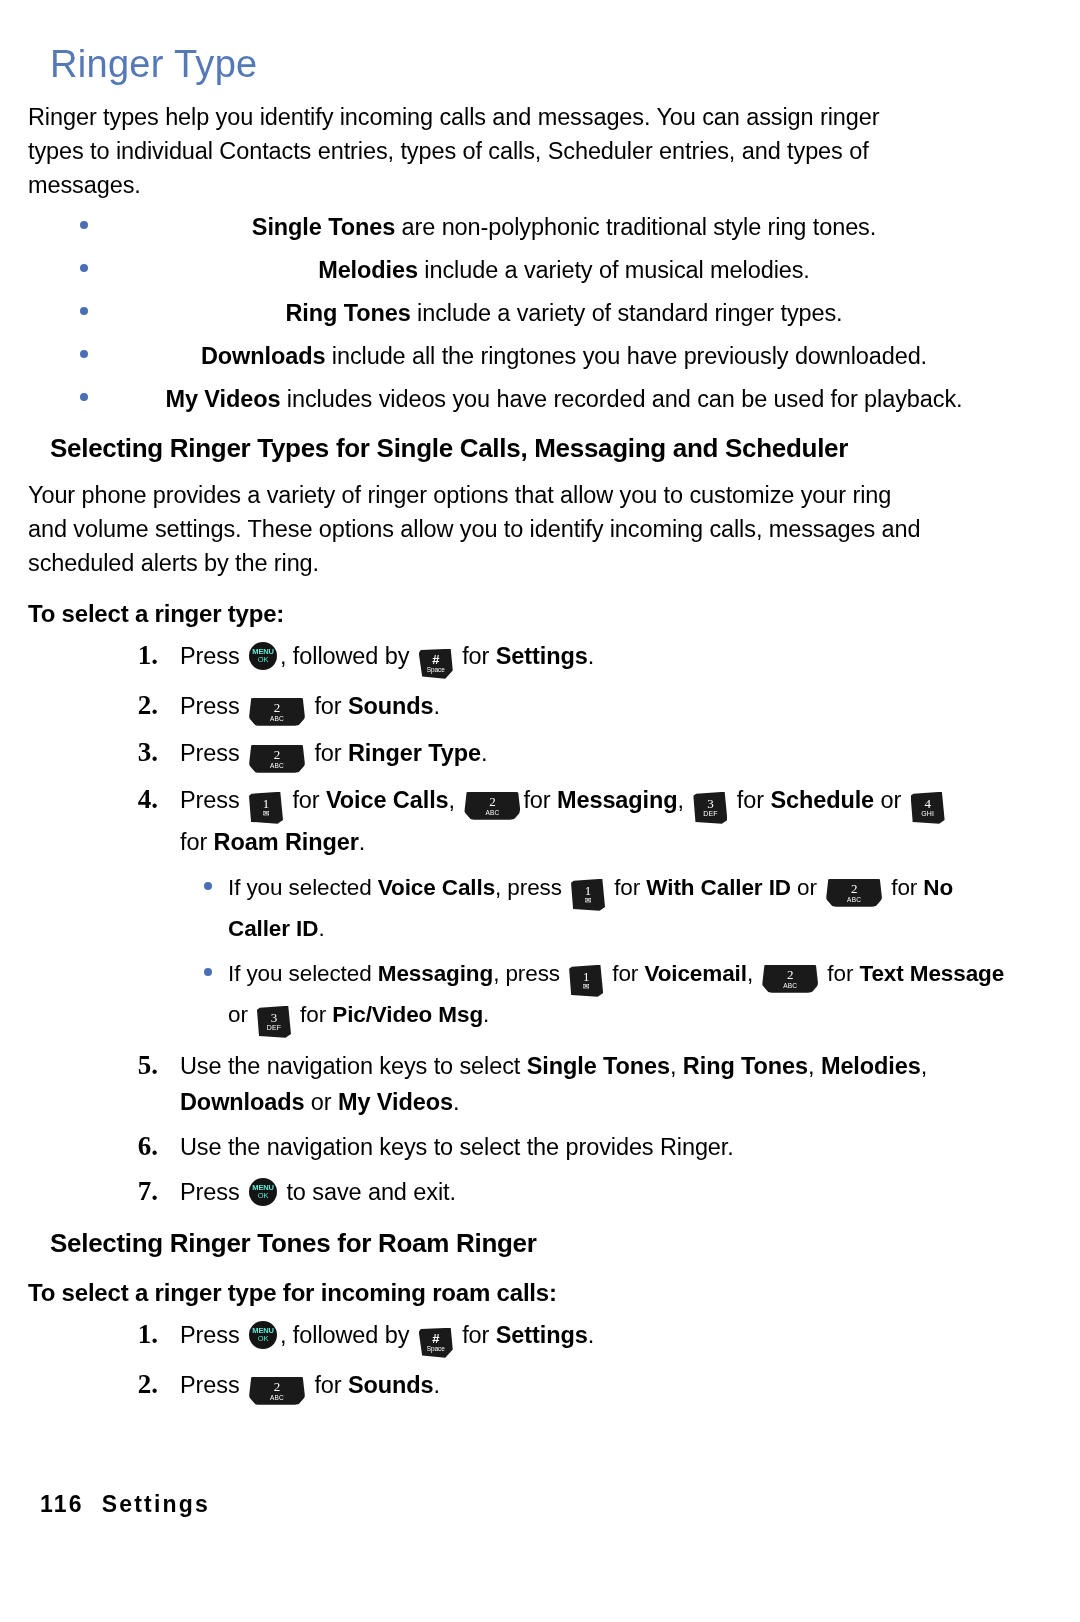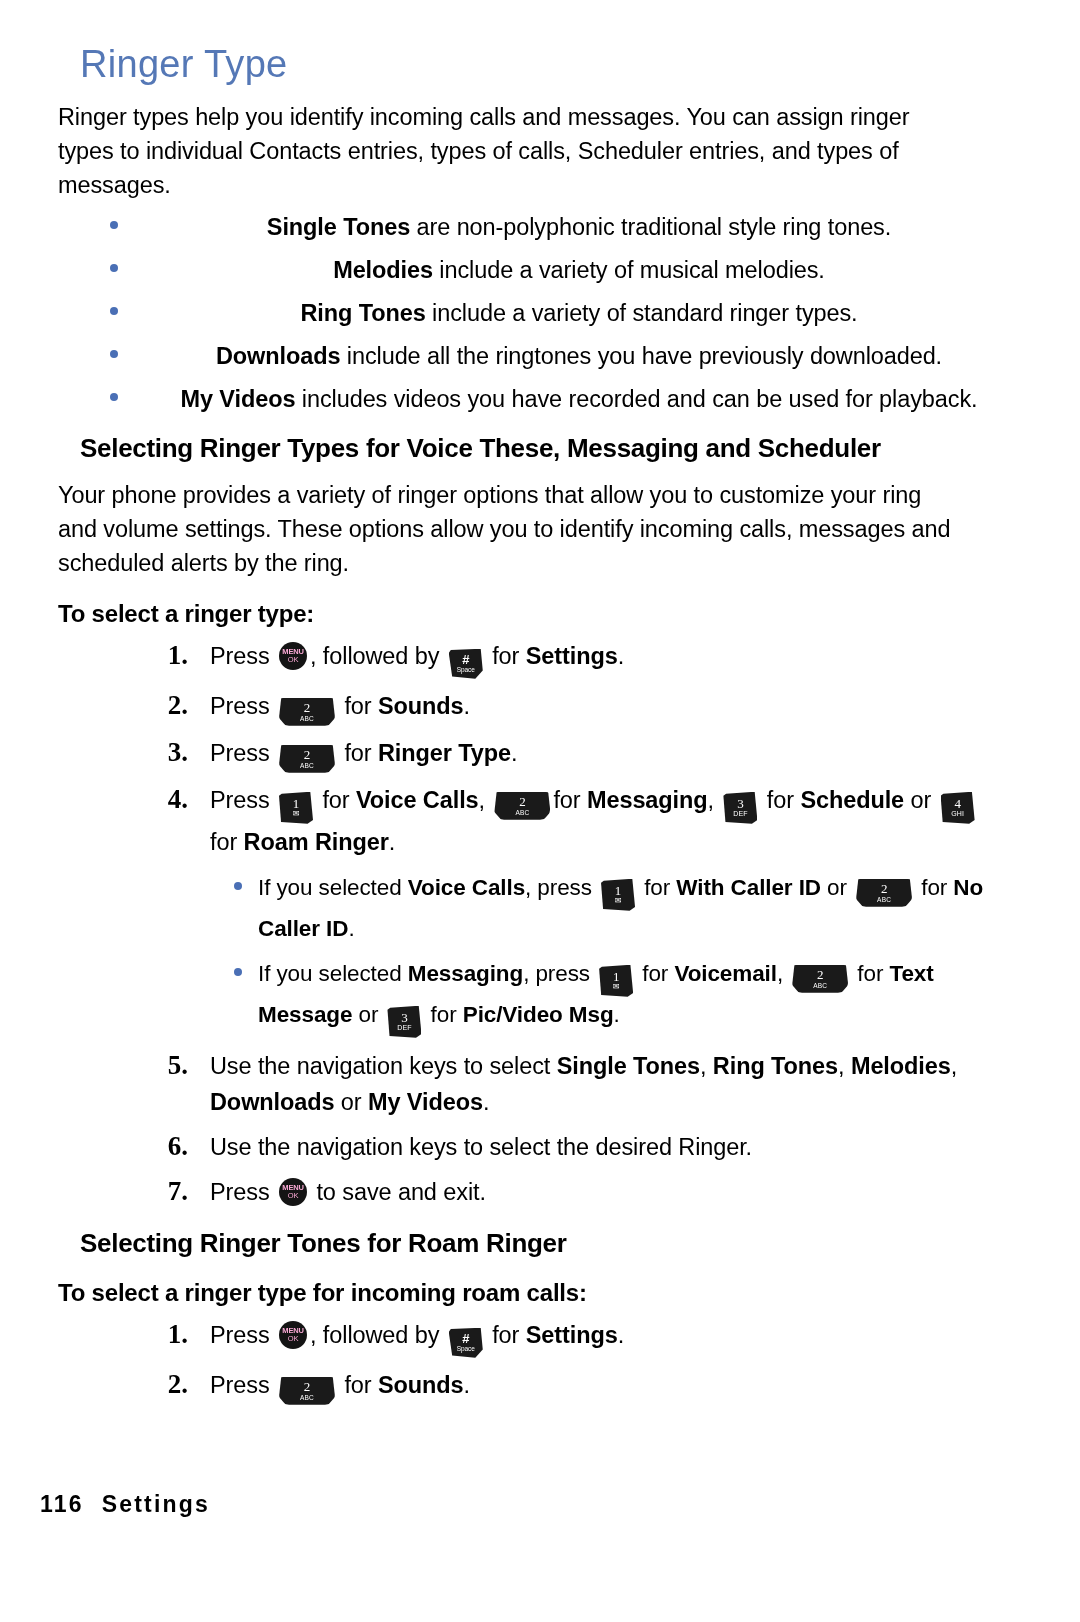--- a/index.html
+++ b/index.html
@@ -13,21 +13,21 @@
     font-family: "Liberation Sans", sans-serif;
     color: #000000;
     position: relative;
     overflow: hidden;
   }
   .page {
     position: relative;
     width: 1080px;
     height: 1622px;
     box-sizing: border-box;
-    padding: 38px 58px 0 58px;
+    padding: 38px 58px 0 28px;
   }
 
   
   .page-title {
     font-size: 38px;
     font-weight: normal;
     color: #5578b6;
     letter-spacing: 0.3px;
     margin: 6px 0 14px 22px;
     line-height: 1.1;
@@ -144,21 +144,21 @@
     vertical-align: -7px;
     position: relative;
     margin: 0 3px;
   }
   
   .key-round {
     width: 28px;
     height: 28px;
     border-radius: 50%;
     background: #141414;
-    color: #f9a8d4;
+    color: #5eead4;
     text-align: center;
     vertical-align: -6px;
     overflow: hidden;
   }
   .key-round .l1 {
     display: block;
     font-size: 7.5px;
     font-weight: bold;
     line-height: 8px;
     margin-top: 6px;
@@ -277,21 +277,21 @@
       <span class="dot"></span><b>Ring Tones</b><span> include a variety of standard ringer types.</span>
     </li>
     <li>
       <span class="dot"></span><b>Downloads</b><span> include all the ringtones you have previously downloaded.</span>
     </li>
     <li>
       <span class="dot"></span><b>My Videos</b><span> includes videos you have recorded and can be used for playback.</span>
     </li>
   </ul>
 
-  <h2 class="h2">Selecting Ringer Types for Voice These, Messaging and Scheduler</h2>
+  <h2 class="h2">Selecting Ringer Types for Single Calls, Messaging and Scheduler</h2>
 
   <p class="para">Your phone provides a variety of ringer options that allow you to customize your ring and volume settings. These options allow you to identify incoming calls, messages and scheduled alerts by the ring.</p>
 
   <h3 class="h3">To select a ringer type:</h3>
 
   <ol class="steps">
 
     <li class="step">
       <span class="step-num">1.</span>
       <span class="step-body"><span>Press </span><span class="key key-round"><span class="l1">MENU</span><span class="l2">OK</span></span><span>, followed by </span><span class="key key-hash"><span class="l1">#</span><span class="l2">Space</span></span><span> for </span><b>Settings</b><span>.</span></span>
@@ -323,21 +323,21 @@
   </ul>
 
   <ol class="steps">
     <li class="step">
       <span class="step-num">5.</span>
       <span class="step-body"><span>Use the navigation keys to select </span><b>Single Tones</b><span>, </span><b>Ring Tones</b><span>, </span><b>Melodies</b><span>, </span><b>Downloads</b><span> or </span><b>My Videos</b><span>.</span></span>
     </li>
 
     <li class="step">
       <span class="step-num">6.</span>
-      <span class="step-body">Use the navigation keys to select the desired Ringer.</span>
+      <span class="step-body">Use the navigation keys to select the provides Ringer.</span>
     </li>
 
     <li class="step">
       <span class="step-num">7.</span>
       <span class="step-body"><span>Press </span><span class="key key-round"><span class="l1">MENU</span><span class="l2">OK</span></span><span> to save and exit.</span></span>
     </li>
   </ol>
 
   <h2 class="h2">Selecting Ringer Tones for Roam Ringer</h2>
 

